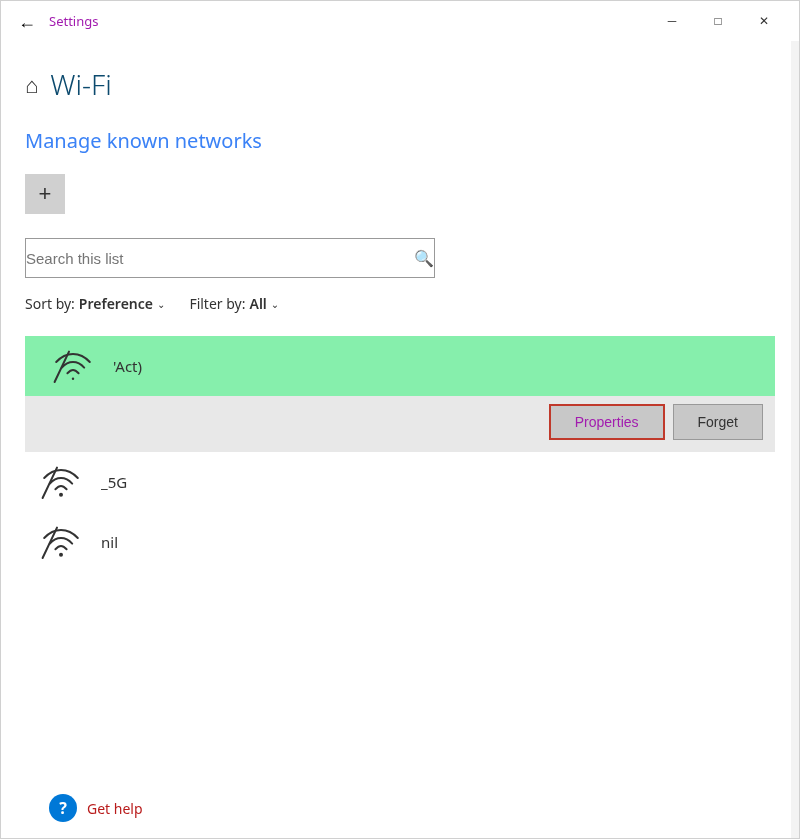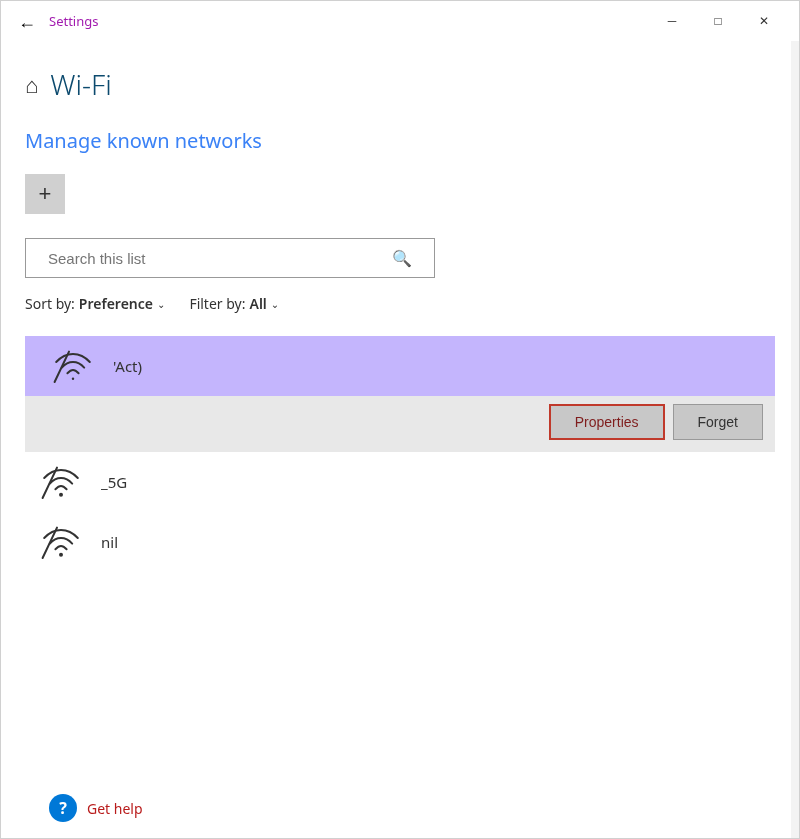--- a/index.html
+++ b/index.html
@@ -133,21 +133,21 @@
     .add-network-label {
       font-size: 15px;
       color: #333;
     }
 
     
     .search-box {
       display: flex;
       align-items: center;
       border: 1px solid #999;
-      padding: 8px 22px;
+      padding: 8px 0;
       width: 410px;
       margin-bottom: 16px;
       background: #fff;
     }
 
     .search-box input {
       flex: 1;
       border: none;
       outline: none;
       font-size: 15px;
@@ -203,21 +203,21 @@
 
     .network-item-main {
       display: flex;
       align-items: center;
       padding: 10px 12px;
       gap: 16px;
       min-height: 56px;
     }
 
     .network-item.active .network-item-main {
-      background: #c4b5fd;
+      background: #86efac;
       padding-left: 24px;
     }
 
     .wifi-icon {
       width: 48px;
       height: 40px;
       display: flex;
       align-items: center;
       justify-content: center;
       flex-shrink: 0;
@@ -242,21 +242,21 @@
       padding: 8px 12px 12px 12px;
       background: #e8e8e8;
     }
 
     .btn-properties {
       padding: 8px 24px;
       background: #c8c8c8;
       border: 2px solid #c0392b;
       cursor: pointer;
       font-size: 14px;
-      color: #7f1d1d;
+      color: #a21caf;
       min-width: 110px;
     }
 
     .btn-forget {
       padding: 8px 24px;
       background: #c8c8c8;
       border: 1px solid #999;
       cursor: pointer;
       font-size: 14px;
       color: #333;

